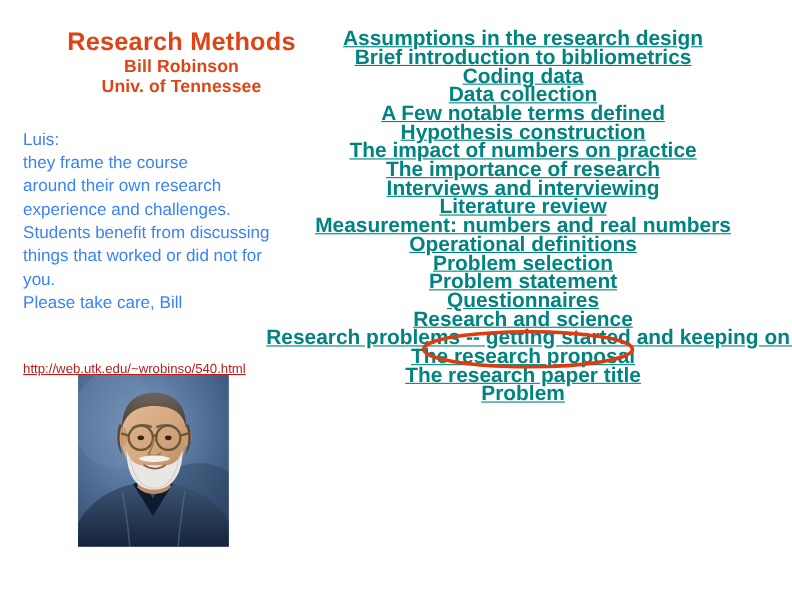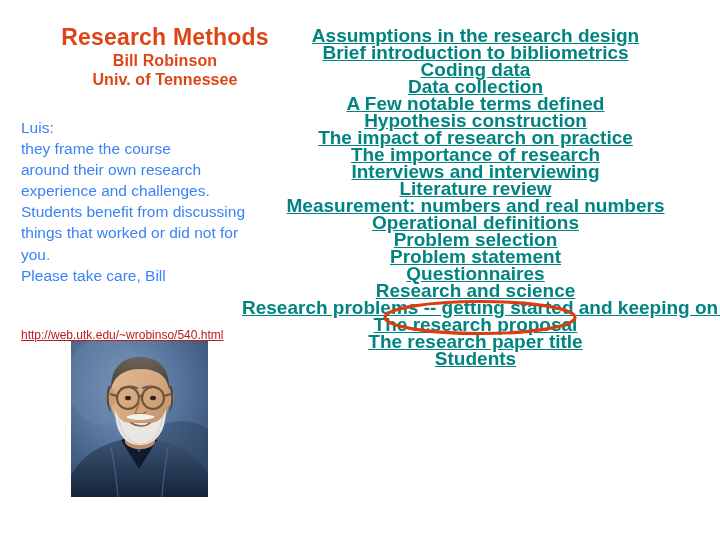--- a/index.html
+++ b/index.html
@@ -214,34 +214,34 @@
     </svg>
   </div>
 
   <nav class="link-list">
     <a class="lk" href="#">Assumptions in the research design</a>
     <a class="lk" href="#">Brief introduction to bibliometrics</a>
     <a class="lk" href="#">Coding data</a>
     <a class="lk" href="#">Data collection</a>
     <a class="lk" href="#">A Few notable terms defined</a>
     <a class="lk" href="#">Hypothesis construction</a>
-    <a class="lk" href="#">The impact of research on practice</a>
+    <a class="lk" href="#">The impact of numbers on practice</a>
     <a class="lk" href="#">The importance of research</a>
     <a class="lk" href="#">Interviews and interviewing</a>
     <a class="lk" href="#">Literature review</a>
     <a class="lk" href="#">Measurement: numbers and real numbers</a>
     <a class="lk" href="#">Operational definitions</a>
     <a class="lk" href="#">Problem selection</a>
     <a class="lk" href="#">Problem statement</a>
     <a class="lk" href="#">Questionnaires</a>
     <a class="lk" href="#">Research and science</a>
     <a class="lk" href="#">Research problems -- getting started and keeping on track</a>
     <a class="lk" href="#">The research proposal</a>
     <a class="lk" href="#">The research paper title</a>
-    <a class="lk" href="#">Students</a>
+    <a class="lk" href="#">Problem</a>
   </nav>
 
   <div class="ellipse-ann">
     <svg width="197" height="37" viewBox="0 0 197 37" xmlns="http://www.w3.org/2000/svg" aria-hidden="true">
       <ellipse cx="98" cy="18.5" rx="95" ry="16" fill="none" stroke="#E03A10" stroke-width="3.2"></ellipse>
     </svg>
   </div>
 
 </div>
 

